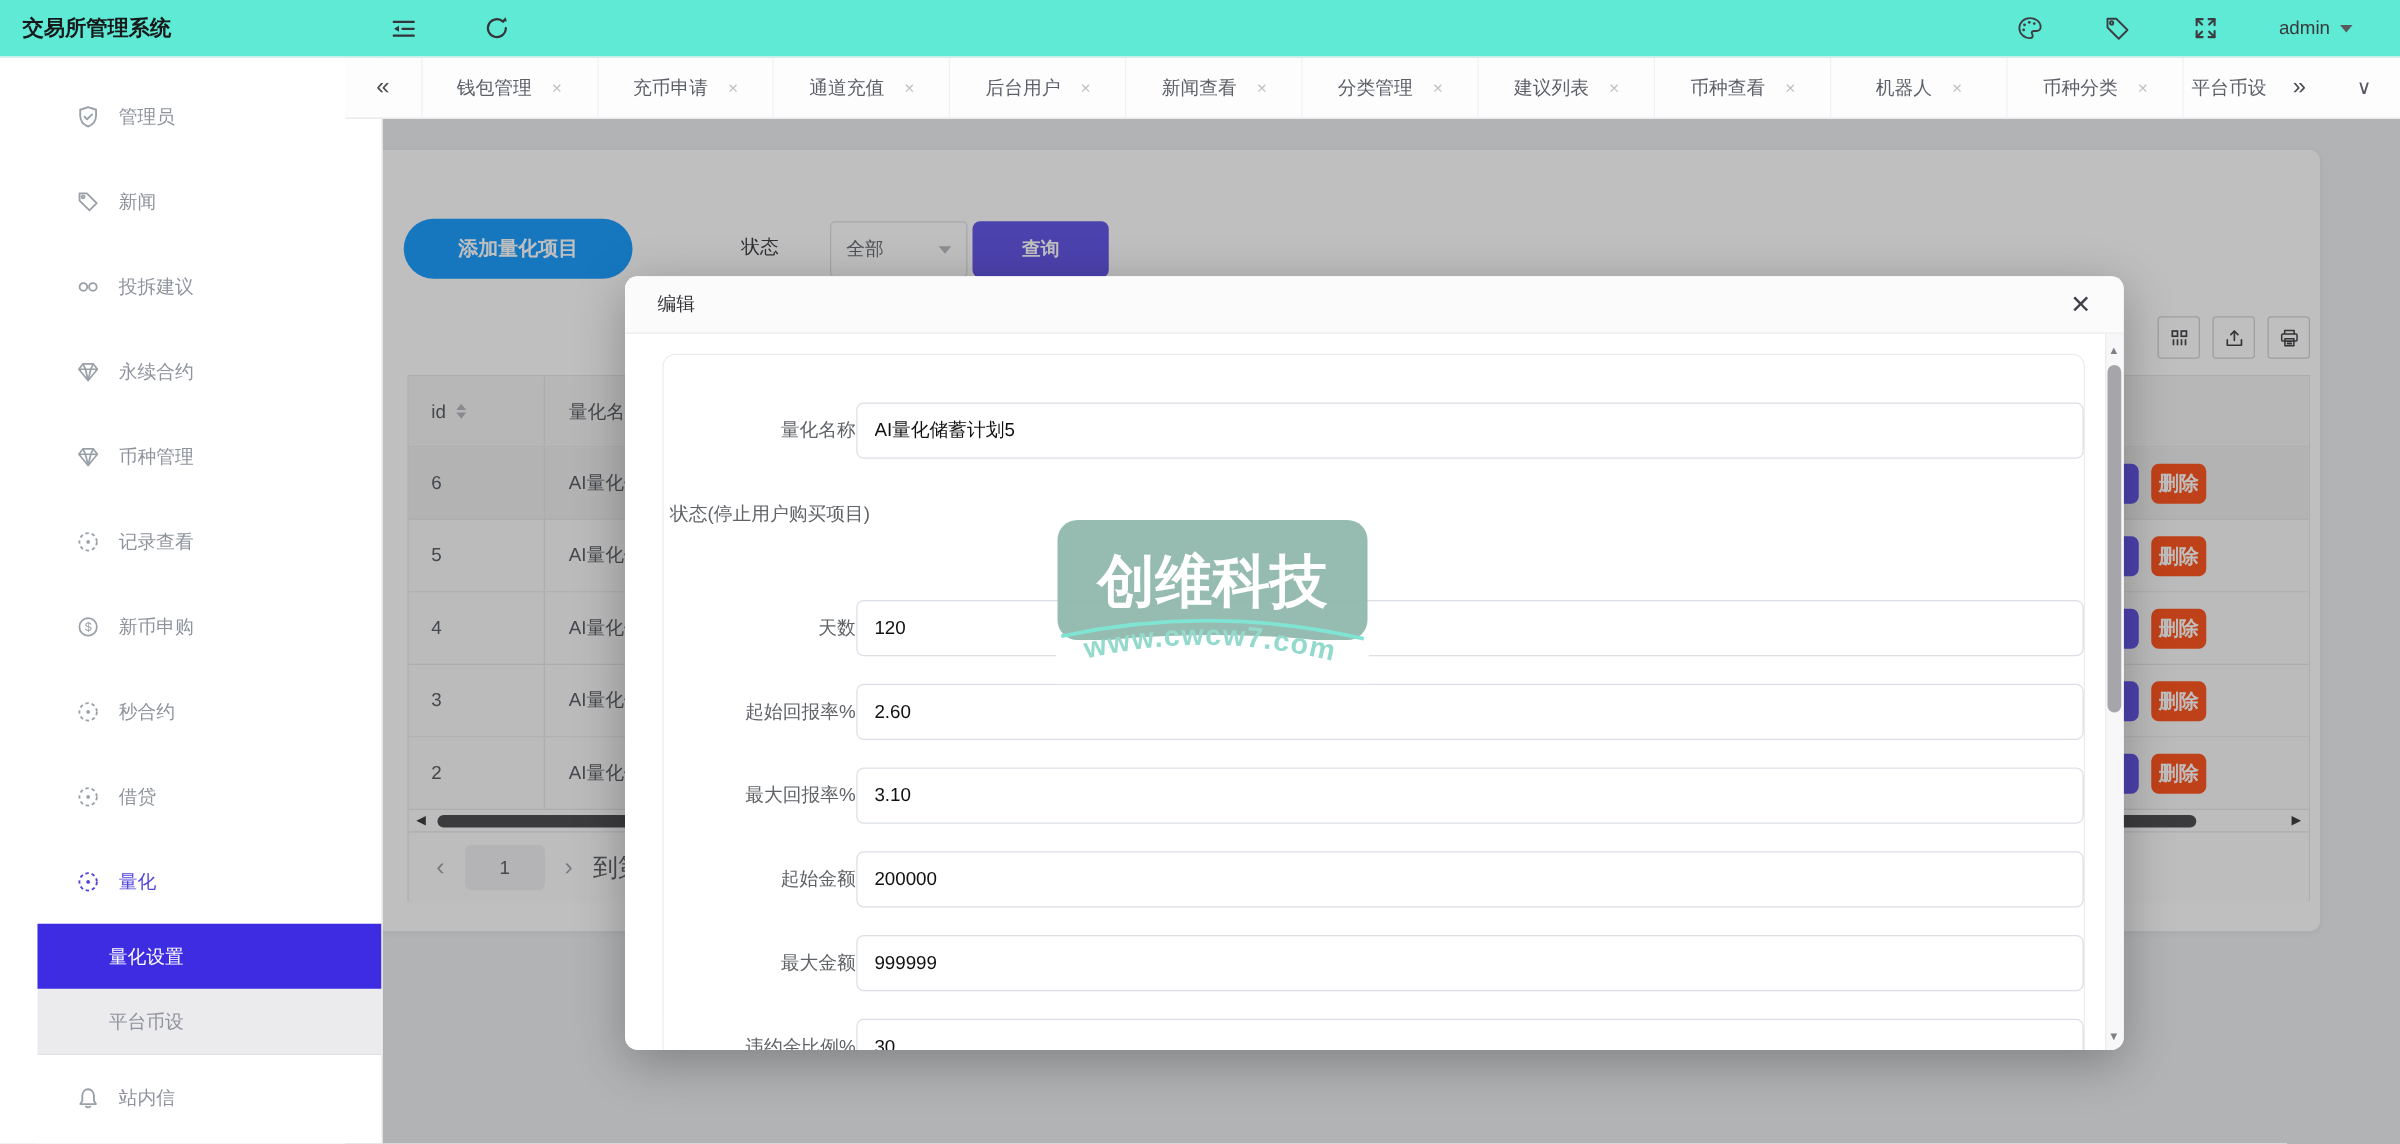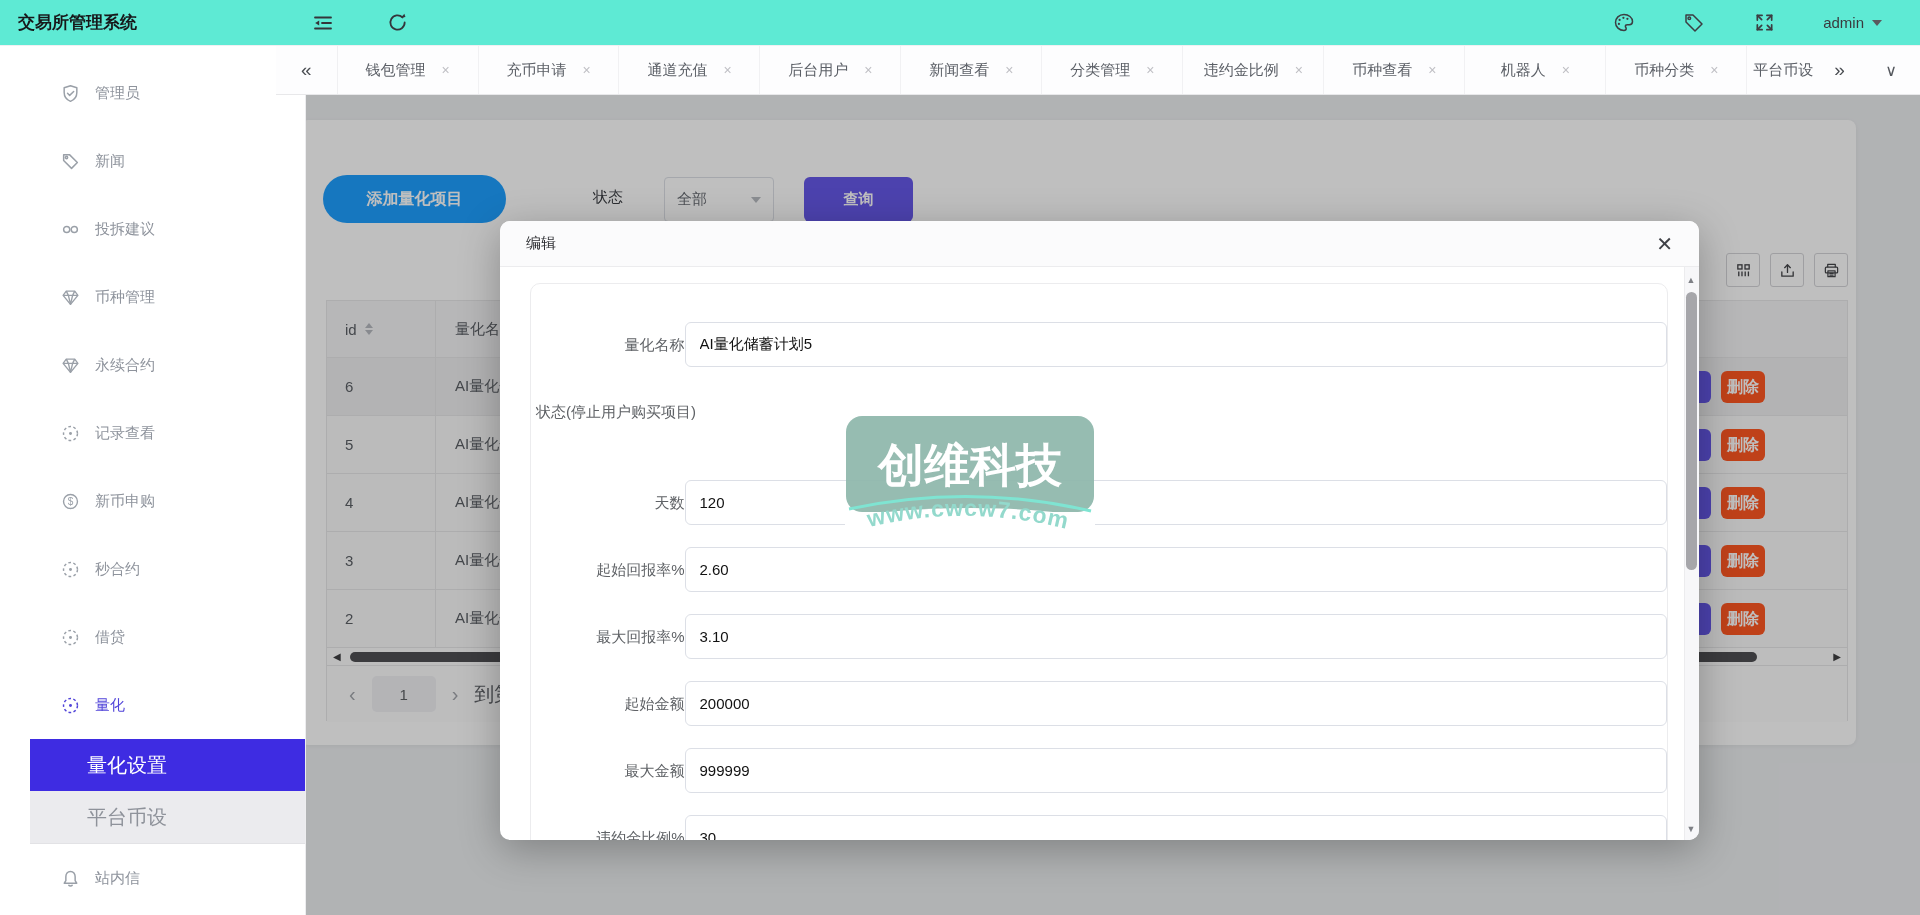--- a/index.html
+++ b/index.html
@@ -27,33 +27,33 @@
   .tab-more{width:46px;display:flex;align-items:center;justify-content:center;font-size:19px;color:#4a4d52;cursor:pointer;}
   .tab-dd{margin-left:auto;width:58px;display:flex;align-items:center;justify-content:center;font-size:16px;color:#55585e;cursor:pointer;}
   
   .sidebar{position:absolute;left:0;top:46px;width:276px;height:869px;background:#fff;
            border-right:1px solid #ededef;z-index:20;padding-top:13px;margin-left:30px;}
   .m-item{height:68px;display:flex;align-items:center;padding-left:30px;cursor:pointer;}
   .m-item .ic{width:20px;height:20px;margin-right:15px;display:flex;align-items:center;justify-content:center;}
   .m-item .lb{font-size:15px;color:#8e939c;}
   .m-item.active .lb{color:#5144d9;}
   .submenu{background:#ebebee;border-bottom:1px solid #e2e2e5;}
-  .s-item{height:52px;display:flex;align-items:center;padding-left:57px;font-size:20px;color:#8e929a;cursor:pointer;}
+  .s-item{height:52px;display:flex;align-items:center;padding-left:57px;font-size:15px;color:#8e929a;cursor:pointer;}
   .s-item.active{background:#3e2ce2;color:#fff;}
   
   .content{position:absolute;left:276px;top:95px;width:1644px;height:820px;background:#edeff1;}
   .card{position:absolute;left:24px;top:25px;width:1556px;height:625px;background:#fff;border-radius:8px;
         box-shadow:0 1px 5px rgba(0,0,0,.06);}
   .btn-add{position:absolute;left:23px;top:55px;width:183px;height:48px;border-radius:24px;background:#1e9fff;
            color:#fff;font-size:16px;font-weight:bold;display:flex;align-items:center;justify-content:center;cursor:pointer;}
   .flt-label{position:absolute;left:293px;top:68px;font-size:15px;color:#3c3f44;}
   .flt-select{position:absolute;left:364px;top:57px;width:110px;height:45px;border:1px solid #dcdfe6;border-radius:4px;
               background:#fff;display:flex;align-items:center;padding:0 12px;font-size:15px;color:#6a6e75;cursor:pointer;}
   .flt-select .caret{margin-left:auto;width:0;height:0;border-left:5px solid transparent;border-right:5px solid transparent;border-top:6px solid #b9bcc2;}
-  .btn-query{position:absolute;left:504px;top:57px;width:109px;height:45px;border-radius:6px;background:#6658e8;
+  .btn-query{position:absolute;left:478px;top:57px;width:109px;height:45px;border-radius:6px;background:#6658e8;
              color:#fff;font-size:15px;font-weight:bold;display:flex;align-items:center;justify-content:center;cursor:pointer;}
   .tool-btn{position:absolute;top:133px;width:34px;height:34px;border:1px solid #d4d4d8;border-radius:3px;background:#fff;
             display:flex;align-items:center;justify-content:center;cursor:pointer;}
   
   .tbl{position:absolute;left:26px;top:180px;width:1522px;height:421px;border:1px solid #e7e7e9;}
   .trow{display:flex;height:58px;border-bottom:1px solid #e7e7e9;background:#fafafa;position:relative;}
   .trow.head{height:57px;background:#f5f5f6;}
   .trow.dark{background:#efeff0;}
   .cell-id{width:109px;border-right:1px solid #e7e7e9;display:flex;align-items:center;padding-left:18px;
            font-size:15px;color:#5c6066;gap:8px;}
@@ -173,21 +173,21 @@
       </div>
     <div class="tab">
         <span>新闻查看</span>
         <span class="x">×</span>
       </div>
     <div class="tab">
         <span>分类管理</span>
         <span class="x">×</span>
       </div>
     <div class="tab">
-        <span>违约金比例</span>
+        <span>建议列表</span>
         <span class="x">×</span>
       </div>
     <div class="tab">
         <span>币种查看</span>
         <span class="x">×</span>
       </div>
     <div class="tab">
         <span>机器人</span>
         <span class="x">×</span>
       </div>
@@ -230,30 +230,30 @@
         </span>
       <span class="lb">投拆建议</span>
     </div>
     <div class="m-item">
       <span class="ic">
         <svg width="19" height="19" viewBox="0 0 18 18" fill="none" stroke="#9aa0a8" stroke-width="1.3" stroke-linejoin="round">
           <path d="M5 3 H13 L16 7 L9 15.5 L2 7 Z"></path>
             <path d="M2 7 H16 M5 3 L7 7 L9 15.5 L11 7 L13 3"></path>
         </svg>
         </span>
-      <span class="lb">币种管理</span>
+      <span class="lb">永续合约</span>
     </div>
     <div class="m-item">
       <span class="ic">
         <svg width="19" height="19" viewBox="0 0 18 18" fill="none" stroke="#9aa0a8" stroke-width="1.3" stroke-linejoin="round">
           <path d="M5 3 H13 L16 7 L9 15.5 L2 7 Z"></path>
             <path d="M2 7 H16 M5 3 L7 7 L9 15.5 L11 7 L13 3"></path>
         </svg>
         </span>
-      <span class="lb">永续合约</span>
+      <span class="lb">币种管理</span>
     </div>
     <div class="m-item">
       <span class="ic">
         <svg width="19" height="19" viewBox="0 0 18 18" fill="none" stroke="#9aa0a8" stroke-width="1.4">
           <circle cx="9" cy="9" r="6.6" stroke-dasharray="2.6 2.2"></circle>
             <circle cx="9" cy="9" r="1.4" fill="#9aa0a8" stroke="none"></circle>
         </svg>
         </span>
       <span class="lb">记录查看</span>
     </div>

